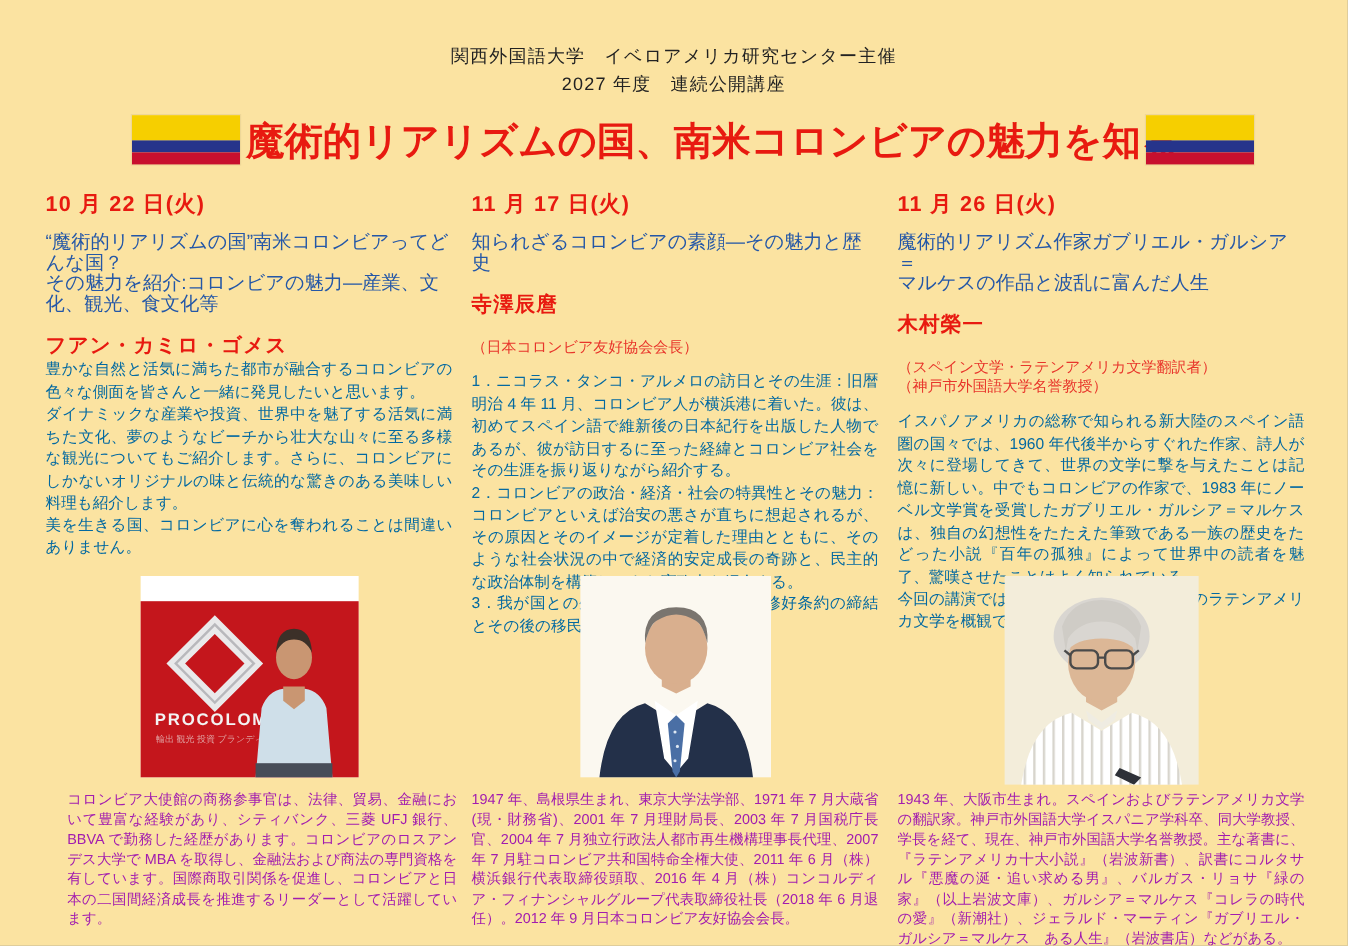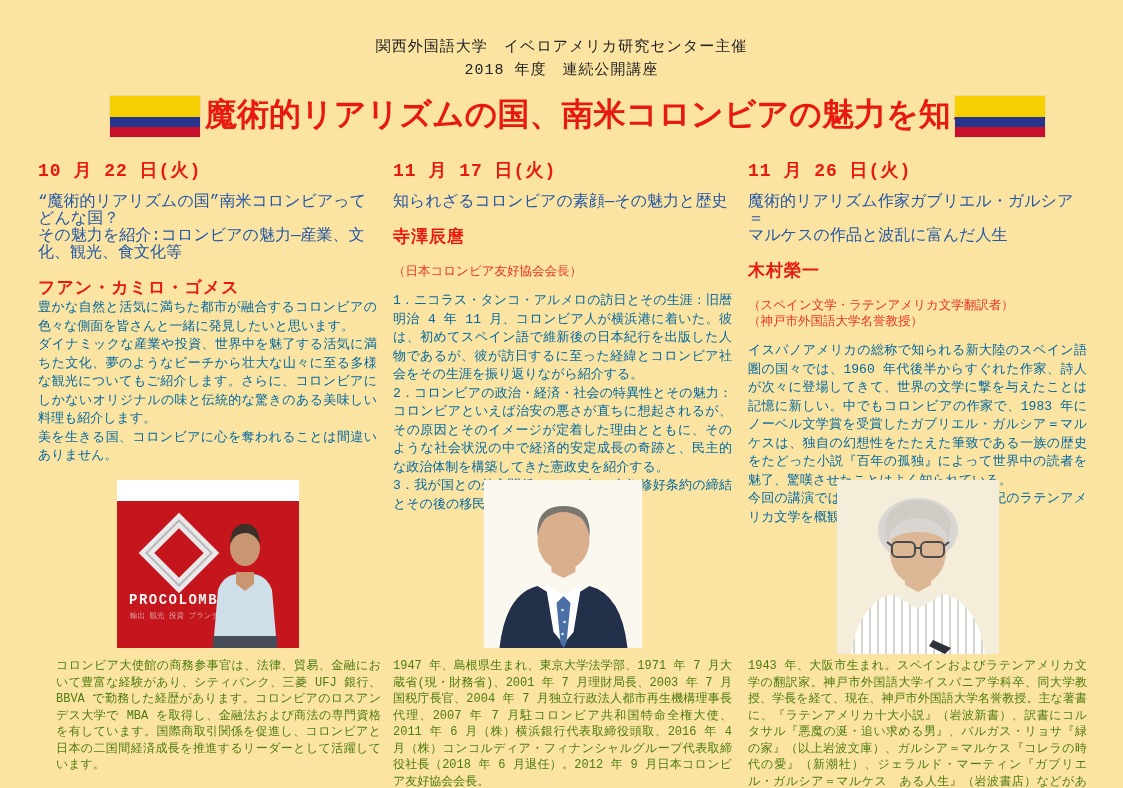--- a/index.html
+++ b/index.html
@@ -6,21 +6,20 @@
   body{
     font-family:"Liberation Sans","DejaVu Sans",sans-serif;
     background:#888;
   }
   .page{
     position:relative;
     width:1123px;height:788px;
     background:#fbe3a1;
     overflow:hidden;
     margin:0 auto;
-    font-family:Liberation Mono, monospace;
   }
   
   .top-header{
     position:absolute;top:36px;left:0;right:0;
     text-align:center;color:#222;
   }
   .top-header .line{font-size:15px;line-height:23px;letter-spacing:1px;}
   
   .banner{
     position:absolute;top:94px;left:0;right:0;height:46px;
@@ -71,32 +70,32 @@
     font-size:13px;line-height:18.5px;color:#0369a1;
     white-space:pre-line;text-align:justify;
   }
   .photo{
     position:absolute;top:322px;left:50%;transform:translateX(-50%);
     display:block;
   }
   .photo svg{display:block;}
   .bio{
     position:absolute;top:500px;left:0;right:0;margin:0;
-    font-size:12px;line-height:16.5px;color:#4d7c0f;text-align:justify;
+    font-size:12px;line-height:16.5px;color:#a21caf;text-align:justify;
   }
   .bio-indent{left:18px;right:-4px;}
 </style>
 </head>
 <body>
 
 <div class="page">
 
   <div class="top-header">
     <div class="line">関西外国語大学　イベロアメリカ研究センター主催</div>
-    <div class="line">2018 年度　連続公開講座</div>
+    <div class="line">2027 年度　連続公開講座</div>
   </div>
 
   <div class="banner">
     <div class="flag flag-left">
       <div class="stripe-yellow"></div>
       <div class="stripe-blue"></div>
       <div class="stripe-red"></div>
     </div>
     <h1 class="main-title">魔術的リアリズムの国、南米コロンビアの魅力を知る</h1>
     <div class="flag flag-right">

